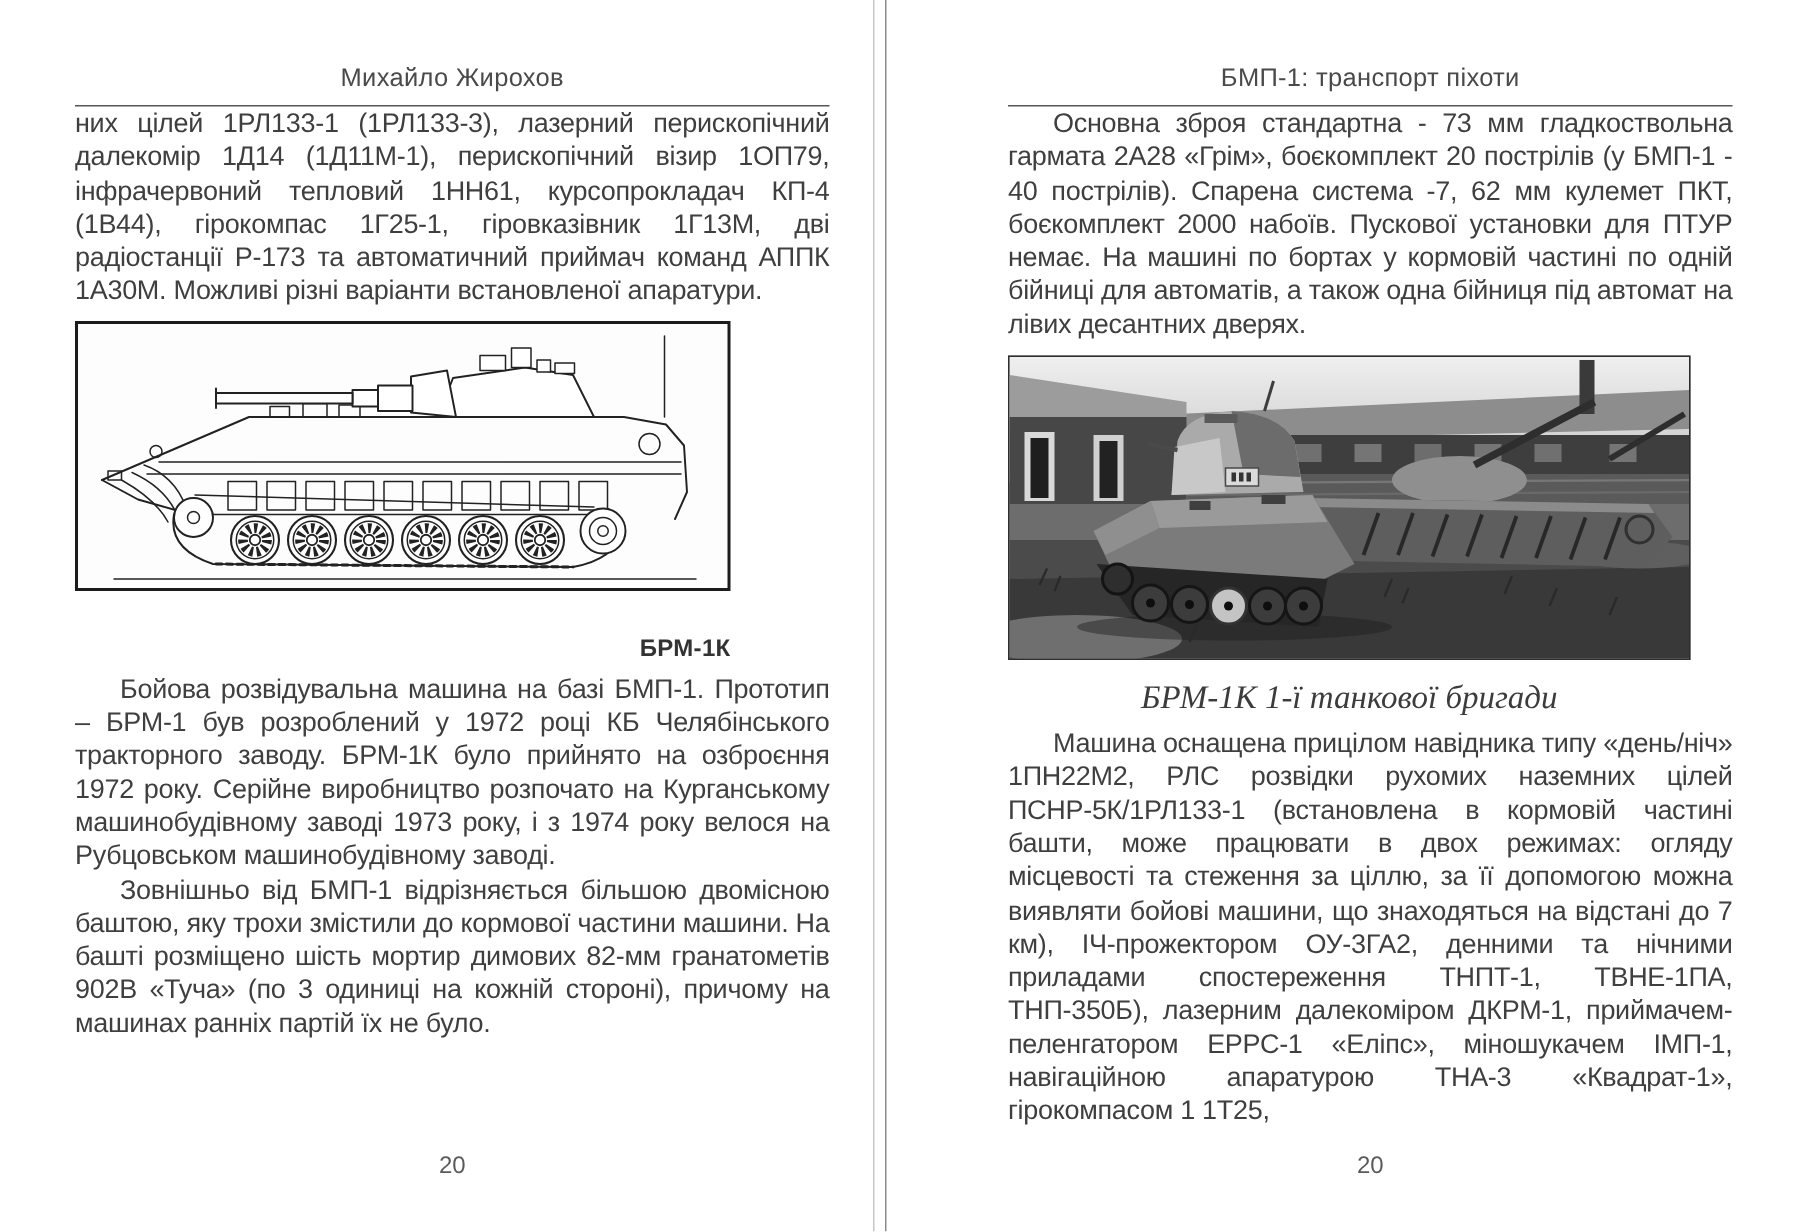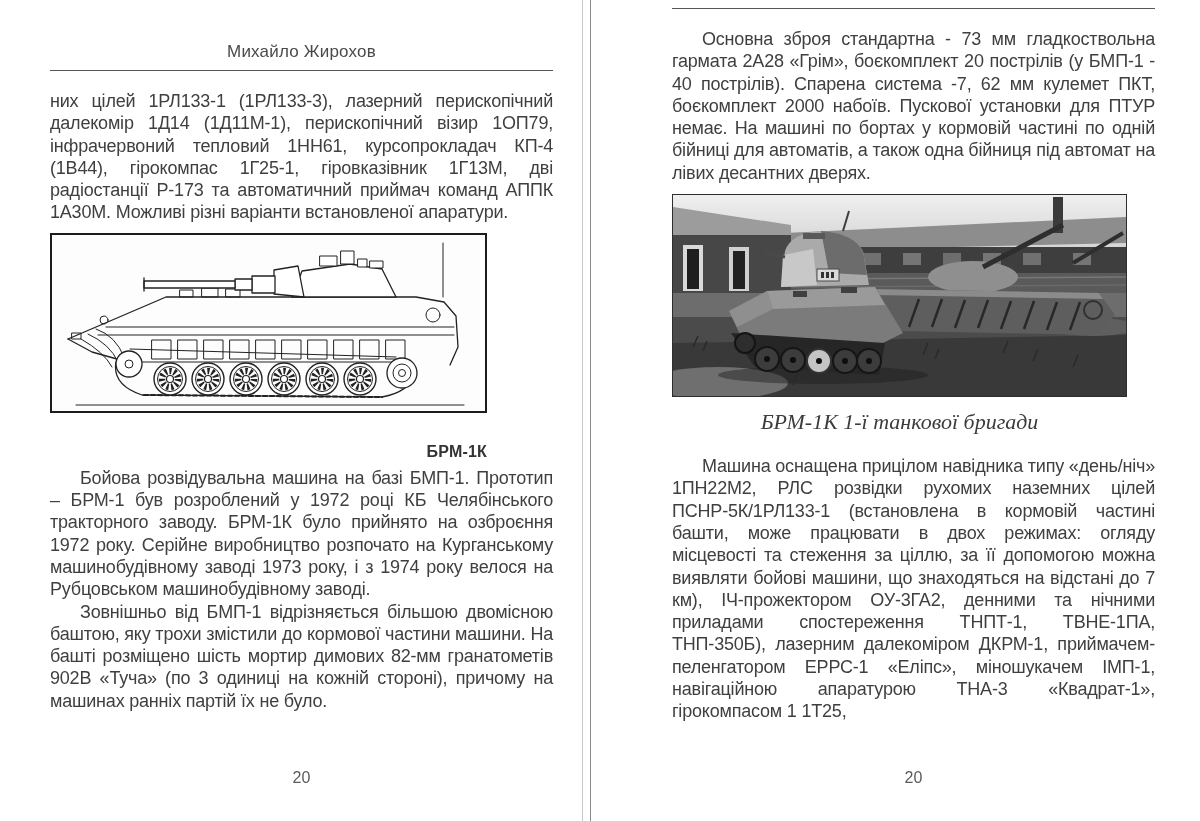--- a/index.html
+++ b/index.html
@@ -15,42 +15,42 @@
   .page { position:absolute; top:0; height:821px; }
   .page.left  { left:50px;  width:503px; }
   .page.right { left:672px; width:483px; }
 
   .running-header {
     margin-top:42px; text-align:center; font-size:17px;
     letter-spacing:.2px; color:#4a4a4a;
   }
   .header-rule { border-bottom:1.4px solid #565656; margin-top:8px; }
 
-  .body-text { margin-top:19px; font-size:18px; line-height:22.3px;
+  .body-text { font-size:18px; line-height:22.3px;
                text-align:justify; letter-spacing:-0.2px; }
   .body-text p { text-indent:30px; }
   .body-text p.no-indent { text-indent:0; }
 
   .figure-wrap { width:437px; margin-top:9px; }
   .figure-frame { border:2px solid #1c1c1c; background:#fdfdfd; height:180px; }
   .figure-frame svg { display:block; width:100%; height:100%; }
 
   .section-heading { width:437px; text-align:right; font-weight:bold;
     font-size:16px; color:#333; margin-top:30px; letter-spacing:.2px; }
 
   .page.left .body-text.lower { margin-top:6px; }
 
   .photo-wrap { width:455px; margin-top:10px; }
   .photo-frame { border:1px solid #2e2e2e; height:203px; background:#888; }
   .photo-frame svg { display:block; width:100%; height:100%; }
   .photo-caption { width:455px; text-align:center; margin-top:12px;
     font-family:"Liberation Serif", serif; font-style:italic;
     font-size:22px; color:#3c3c3c; }
 
-  .page.right .body-text.lower { margin-top:20px; }
+  .page.right .body-text.lower { margin-top:6px; }
 
   .page-number { position:absolute; bottom:34px; left:0; width:100%;
     text-align:center; font-size:16px; color:#5a5a5a; }
 </style>
 </head>
 <body>
 
 <div class="spread">
 
   <div class="divider one"></div>
@@ -169,20 +169,21 @@
 
     <div class="body-text lower">
       <p>Бойова розвідувальна машина на базі БМП-1. Прототип – БРМ-1 був розроблений у 1972 році КБ Челябінського тракторного заводу. БРМ-1К було прийнято на озброєння 1972 року. Серійне виробництво розпочато на Курганському машинобудівному заводі 1973 року, і з 1974 року велося на Рубцовськом машинобудівному заводі.</p>
       <p>Зовнішньо від БМП-1 відрізняється більшою двомісною баштою, яку трохи змістили до кормової частини машини. На башті розміщено шість мортир димових 82-мм гранатометів 902В «Туча» (по 3 одиниці на кожній стороні), причому на машинах ранніх партій їх не було.</p>
     </div>
 
     <div class="page-number">20</div>
   </section>
 
   <section class="page right">
+    <div class="running-header">БМП-1: транспорт піхоти</div>
     <div class="header-rule"></div>
 
     <div class="body-text">
       <p>Основна зброя стандартна - 73 мм гладкоствольна гармата 2А28 «Грім», боєкомплект 20 пострілів (у БМП-1 - 40 пострілів). Спарена система -7, 62 мм кулемет ПКТ, боєкомплект 2000 набоїв. Пускової установки для ПТУР немає. На машині по бортах у кормовій частині по одній бійниці для автоматів, а також одна бійниця під автомат на лівих десантних дверях.</p>
     </div>
 
     <figure class="photo-wrap">
       <div class="photo-frame">
         <svg viewBox="0 0 453 201">
           <defs>

